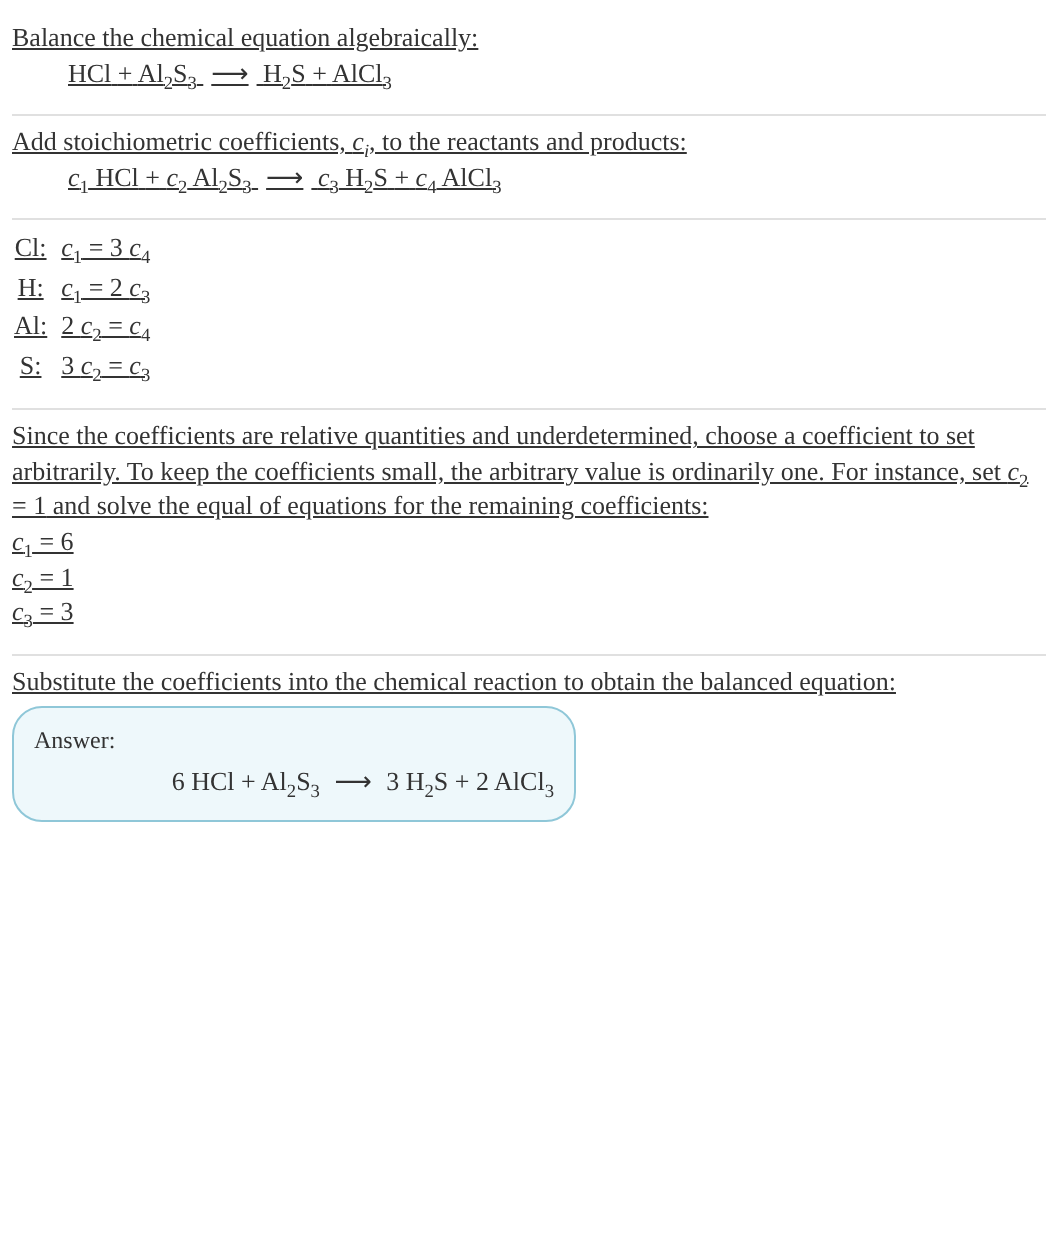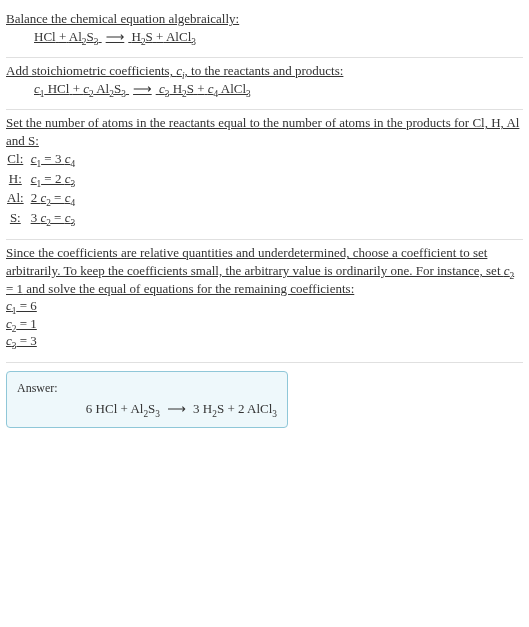--- a/index.html
+++ b/index.html
@@ -30,21 +30,21 @@
     vertical-align: top;
   }
   .eq-table td.expr {
     text-align: right;
     vertical-align: top;
   }
   .solutions div { margin: 0; }
   .answer-box {
     border: 1px solid #8fc7d8;
     background: #eef8fb;
-    border-radius: 4px;
+    border-radius: 15px;
     padding: 8px 10px 10px 10px;
     margin-top: 4px;
     display: inline-block;
     min-width: 260px;
   }
   .answer-label {
     font-size: 12px;
     color: #333;
     margin-bottom: 4px;
   }
@@ -90,21 +90,20 @@
     <span class="ital">c</span><sub>2</sub><span> Al</span><sub>2</sub><span>S</span><sub>3</sub>
     <span class="arrow">⟶</span>
     <span class="ital">c</span><sub>3</sub><span> H</span><sub>2</sub><span>S</span>
     <span>+</span>
     <span class="ital">c</span><sub>4</sub><span> AlCl</span><sub>3</sub>
   </div>
 </div>
 <div class="divider"></div>
 
 <div class="section">
-  <div>Set the number of atoms in the reactants equal to the number of atoms in the products for Cl, H, Al and S:</div>
   <table class="eq-table">
     <tbody>
         <tr>
       <td class="label">Cl:</td>
       <td class="expr">
         <span class="ital">c</span><sub>1</sub><span> = 3 </span><span class="ital">c</span><sub>4</sub>
       </td>
     </tr>
     <tr>
       <td class="label">H:</td>
@@ -135,20 +134,21 @@
   </div>
   <div class="solutions">
     <div><span class="ital">c</span><sub>1</sub><span> = 6</span></div>
     <div><span class="ital">c</span><sub>2</sub><span> = 1</span></div>
     <div><span class="ital">c</span><sub>3</sub><span> = 3</span></div>
   </div>
 </div>
 <div class="divider"></div>
 
 <div class="section">
+  <div>Substitute the coefficients into the chemical reaction to obtain the balanced equation:</div>
   <div class="answer-box">
     <div class="answer-label">Answer:</div>
     <div class="answer-eq chem">
       <span>6 HCl</span>
       <span>+</span>
       <span>Al</span><sub>2</sub><span>S</span><sub>3</sub>
       <span class="arrow">⟶</span>
       <span>3 H</span><sub>2</sub><span>S</span>
       <span>+</span>
       <span>2 AlCl</span><sub>3</sub>

